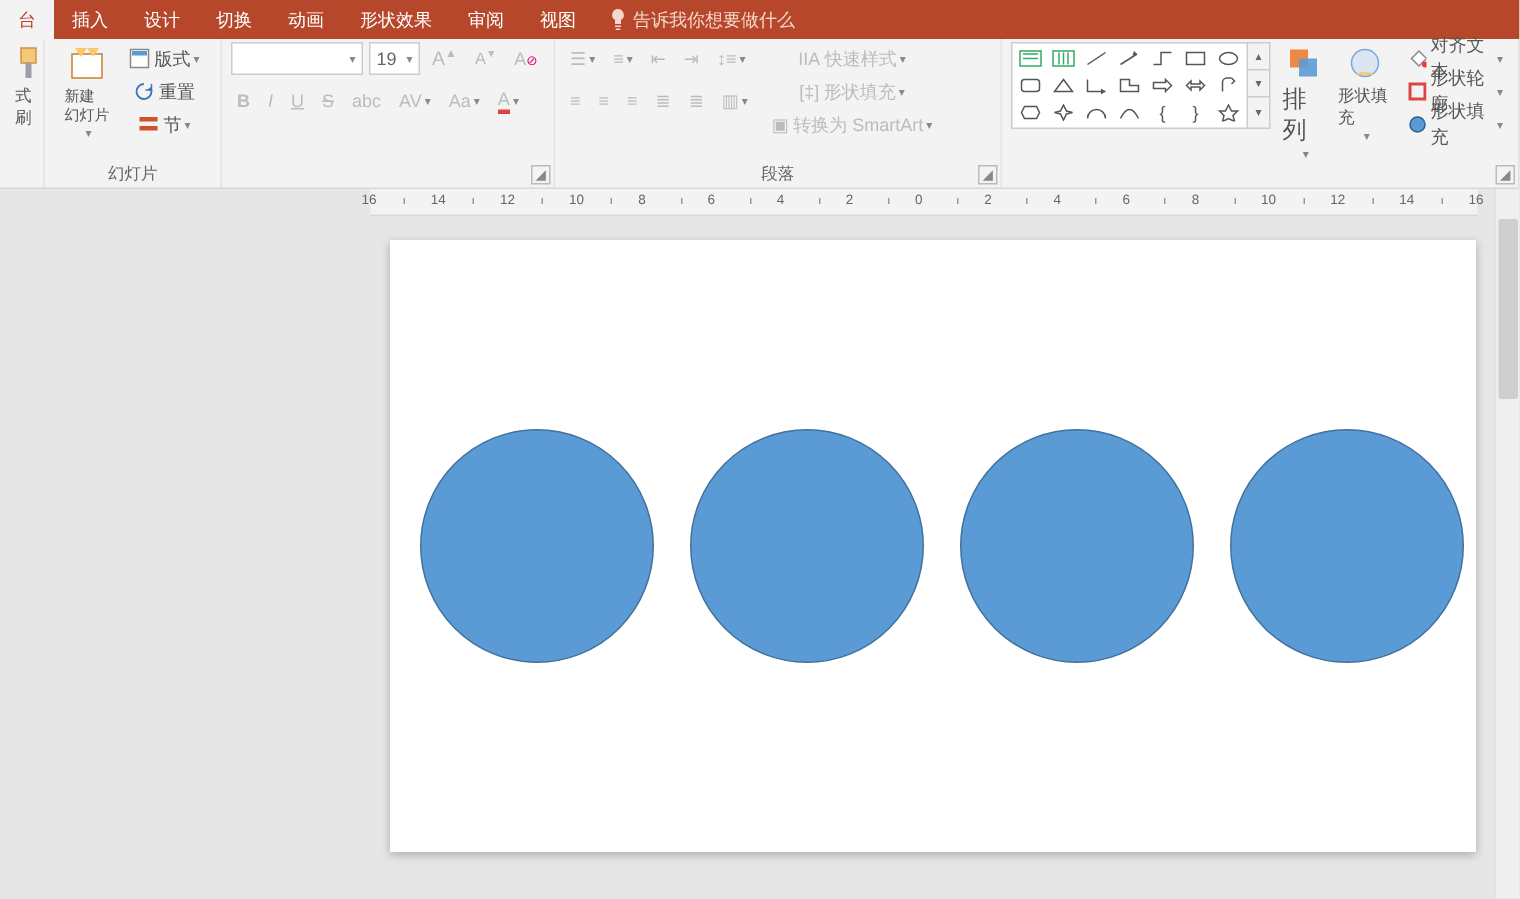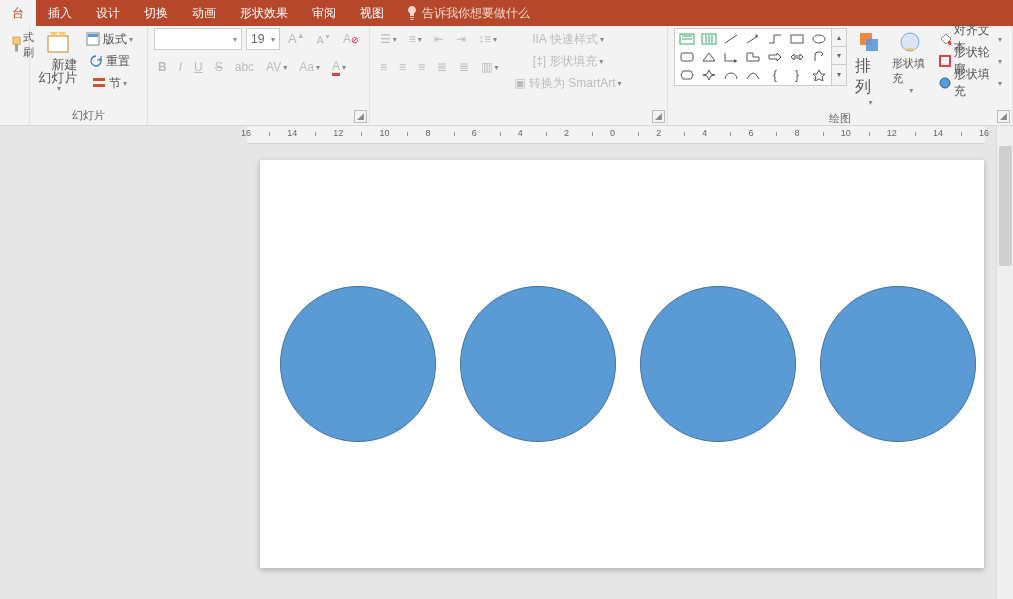--- a/index.html
+++ b/index.html
@@ -70,39 +70,39 @@
         <path fill="#f5d7ce" d="M6 0a4 4 0 00-2 7.4V10h4V7.4A4 4 0 006 0zM4 11h4v1H4zM4.5 13h3v1h-3z"></path>
       </svg>
     <span>告诉我你想要做什么</span>
   </div>
 </div>
 
 <div class="ribbon">
 
   <div class="group" style="width:30px">
     <div class="group-body">
-      <div class="btn" style="flex-direction:row;align-items:center;">
+      <div class="btn" style="flex-direction:column;align-items:flex-start;">
         <svg width="18" height="26" viewBox="0 0 18 26">
             <rect x="4" y="2" width="10" height="10" fill="#f7c777" stroke="#c99840"></rect>
             <rect x="7" y="12" width="4" height="10" fill="#9aa0a6"></rect>
           </svg>
         <span style="font-size:11px">式刷</span>
       </div>
     </div>
     <div class="group-label">&nbsp;</div>
   </div>
 
   <div class="group" style="width:118px">
     <div class="group-body">
       <div class="btn" style="width:44px">
         <svg width="28" height="28" viewBox="0 0 28 28">
             <rect x="4" y="6" width="20" height="16" fill="#fff" stroke="#c9802a"></rect>
             <path d="M6 2l4 6 4-6 4 6 4-6" fill="#f9c96b"></path>
           </svg>
-        <span style="font-size:13px;line-height:13px;text-align:right;white-space:pre">新建
+        <span style="font-size:10px;line-height:13px;text-align:left;white-space:pre">新建
 幻灯片</span>
         <span class="drop">▾</span>
       </div>
       <div class="stackcol" style="margin-left:2px">
         <div class="btn small">
           <svg class="ic" width="14" height="14" viewBox="0 0 14 14">
               <rect x="1" y="1" width="12" height="12" fill="#fff" stroke="#888"></rect>
               <rect x="2" y="2" width="10" height="3" fill="#5b9bd5"></rect>
             </svg>
           <span>版式</span>
@@ -237,20 +237,21 @@
           <span>形状填充</span>
             <span class="drop">▾</span>
         </div>
         <div class="btn small disabled">
           <span class="ic">▣</span>
           <span>转换为 SmartArt</span>
             <span class="drop">▾</span>
         </div>
       </div>
     </div>
+    <div class="group-label">段落</div>
     <div class="launcher">◢</div>
   </div>
 
   <div class="group" style="flex:1">
     <div class="group-body">
       <div style="display:flex">
         <div class="shape-gallery">
           <div class="shape-row">
             <div class="shape-cell">
                 <svg width="16" height="12">
@@ -405,21 +406,20 @@
         <div class="btn small">
           <svg class="ic" width="14" height="14">
               <circle cx="7" cy="7" r="5" fill="#5b9bd5"></circle>
               <circle cx="7" cy="7" r="5" fill="none" stroke="#2d5f91"></circle>
             </svg>
           <span>形状填充</span>
             <span class="drop">▾</span>
         </div>
       </div>
     </div>
-    <div class="group-label">绘图</div>
     <div class="launcher">◢</div>
   </div>
 </div>
 
 <div class="workarea">
   <div class="canvas-zone">
     <div class="ruler-h" id="rulerH">
         <span class="tick" style="left: -6px;">16</span>
         <span style="position: absolute; left: 22.0625px; top: 6px; width: 1px; height: 4px; background: rgb(153, 153, 153);"></span>
         <span class="tick" style="left: 40.125px;">14</span>

